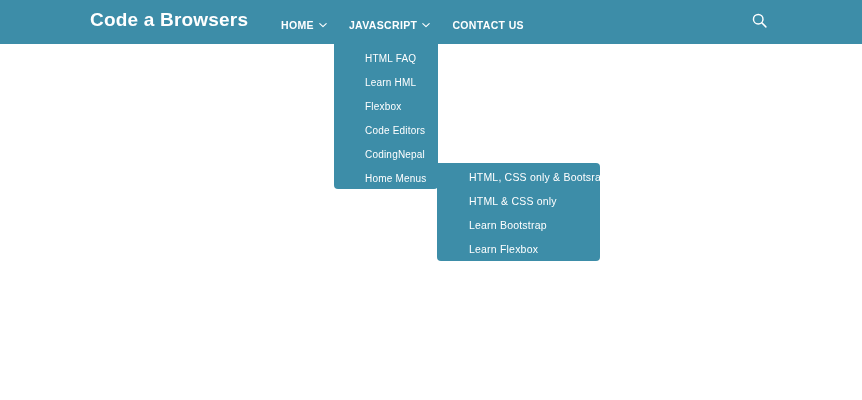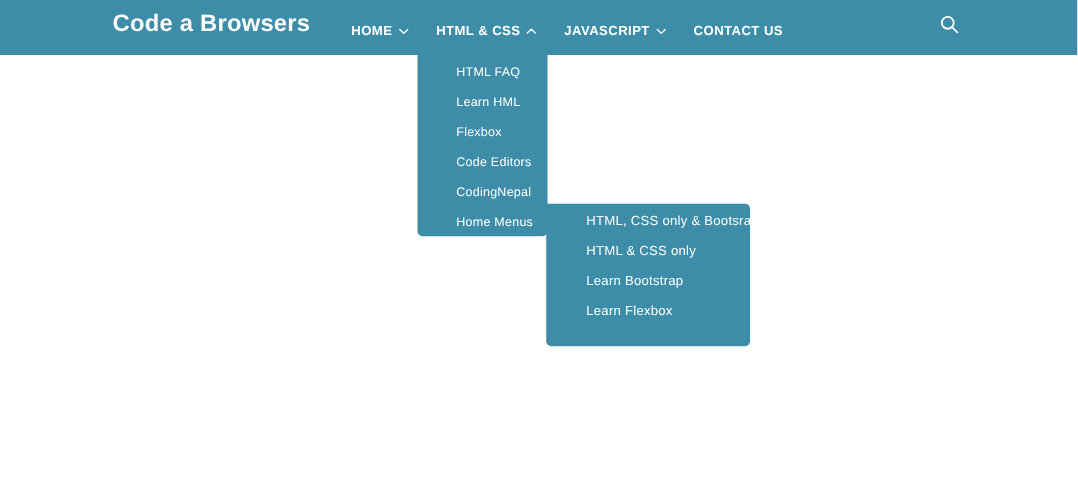--- a/index.html
+++ b/index.html
@@ -110,21 +110,21 @@
     font-weight: 500;
     letter-spacing: 0.2px;
   }
 
   
   .submenu {
     position: absolute;
     left: 437px;
     top: 163px;
     width: 163px;
-    height: 114px;
+    height: 98px;
     background: #3d8da8;
     border-radius: 0 4px 4px 4px;
     padding-top: 2px;
     text-align: center;
   }
   .submenu-item {
     height: 24px;
     display: flex;
     align-items: center;
     padding-left: 32px;
@@ -151,28 +151,20 @@
 
       <li class="nav-item">
         <span class="nav-label">Home</span>
         <span class="caret">
           <svg width="8" height="8" viewBox="0 0 10 10">
               <path d="M1 3.2 L5 7 L9 3.2" fill="none" stroke="#ffffff" stroke-width="1.4" stroke-linecap="round" stroke-linejoin="round"></path>
             </svg>
         </span>
       </li>
 
-      <li class="nav-item">
-        <span class="nav-label">HTML &amp; CSS</span>
-        <span class="caret">
-          <svg width="8" height="8" viewBox="0 0 10 10">
-              <path d="M1 6.8 L5 3 L9 6.8" fill="none" stroke="#ffffff" stroke-width="1.4" stroke-linecap="round" stroke-linejoin="round"></path>
-            </svg>
-        </span>
-      </li>
 
       <li class="nav-item">
         <span class="nav-label">JAVASCRIPT</span>
         <span class="caret">
           <svg width="8" height="8" viewBox="0 0 10 10">
               <path d="M1 3.2 L5 7 L9 3.2" fill="none" stroke="#ffffff" stroke-width="1.4" stroke-linecap="round" stroke-linejoin="round"></path>
             </svg>
         </span>
       </li>
 

